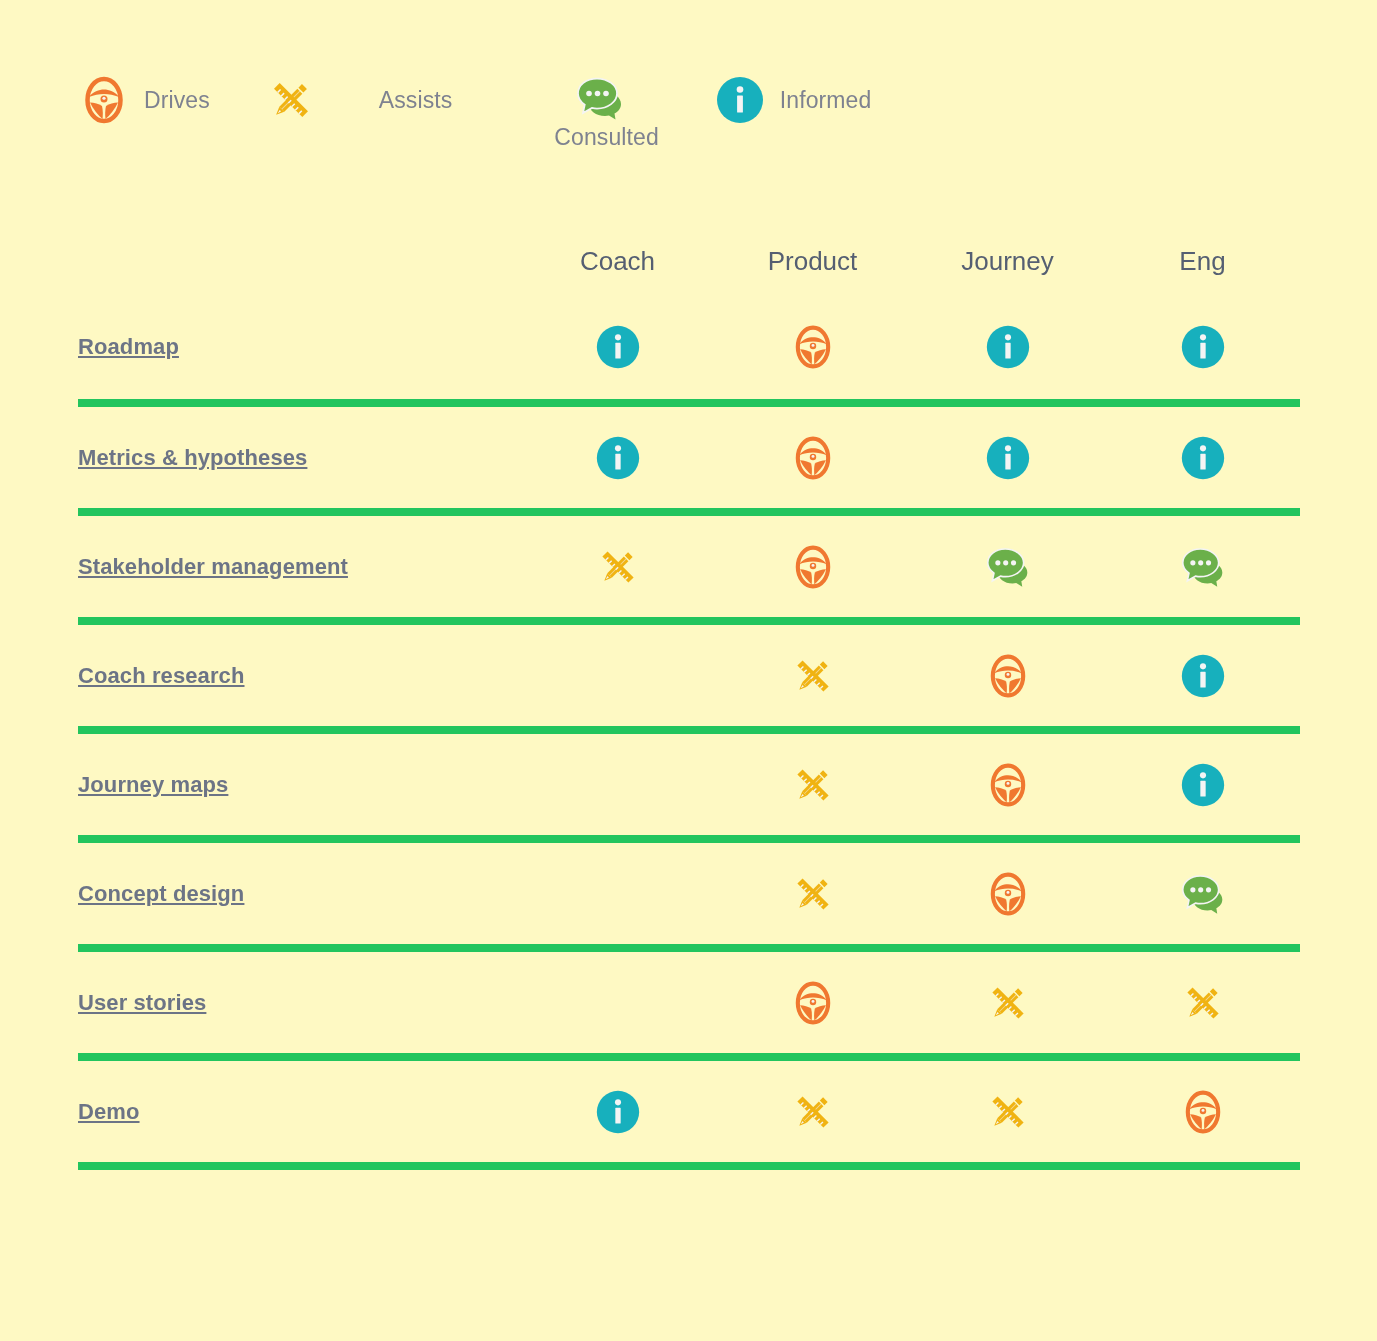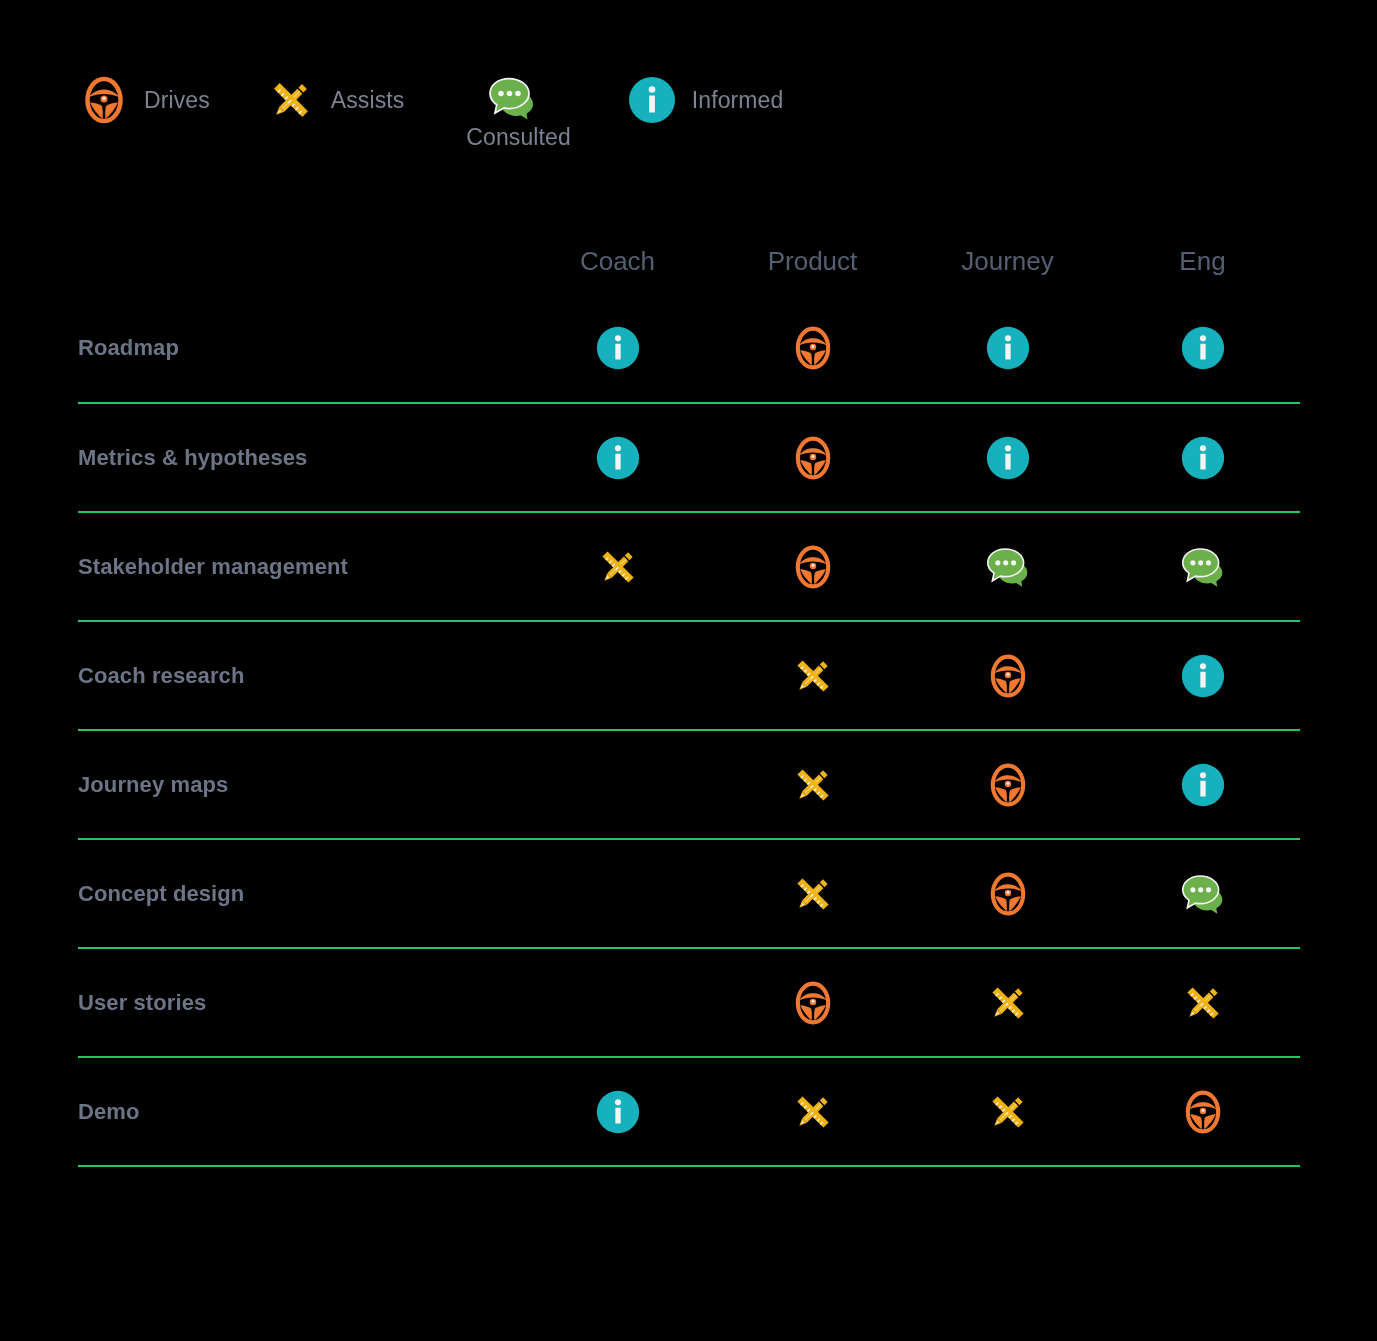--- a/index.html
+++ b/index.html
@@ -13,21 +13,21 @@
     height: 1341px;
     background: #f4f4f4;
     font-family: "Liberation Sans", sans-serif;
     overflow: hidden;
   }
 
   .page {
     position: relative;
     width: 1377px;
     height: 1341px;
-    background: #000000;
+    background: #fef9c3;
   }
 
   
   .legend {
     position: absolute;
     left: 78px;
     top: 72px;
     display: flex;
     align-items: center;
     height: 56px;
@@ -46,21 +46,21 @@
     flex: 0 0 auto;
   }
   .legend-item .legend-label {
     margin-left: 14px;
     font-size: 23px;
     color: #7e8290;
     letter-spacing: 0.1px;
     white-space: nowrap;
   }
   .legend-item.gap-drives { margin-right: 55px; }
-  .legend-item.gap-assists { margin-right: 48px; }
+  .legend-item.gap-assists { margin-right: 88px; gap: 48px; }
   .legend-item.gap-consulted { margin-right: 55px; flex-direction: column; }
 
   
   .matrix {
     position: absolute;
     left: 78px;
     top: 229px;
     width: 1222px;
     border-collapse: collapse;
     table-layout: fixed;
@@ -76,23 +76,24 @@
     color: #555f72;
     text-align: center;
     vertical-align: middle;
     border: none;
   }
   .matrix thead th.th-label { text-align: left; }
 
   .matrix tbody td {
     height: 109px;
     padding: 0;
-    border-bottom: 2px solid #22c55e;
+    border-bottom: 8px solid #22c55e;
     vertical-align: middle;
     text-align: center;
+    text-decoration: underline;
   }
   .matrix tbody tr:first-child td { border-top: none; }
   .matrix tbody td.td-label {
     text-align: left;
     font-size: 22px;
     font-weight: bold;
     color: #6c7486;
     letter-spacing: 0.1px;
     padding-right: 10px;
   }

